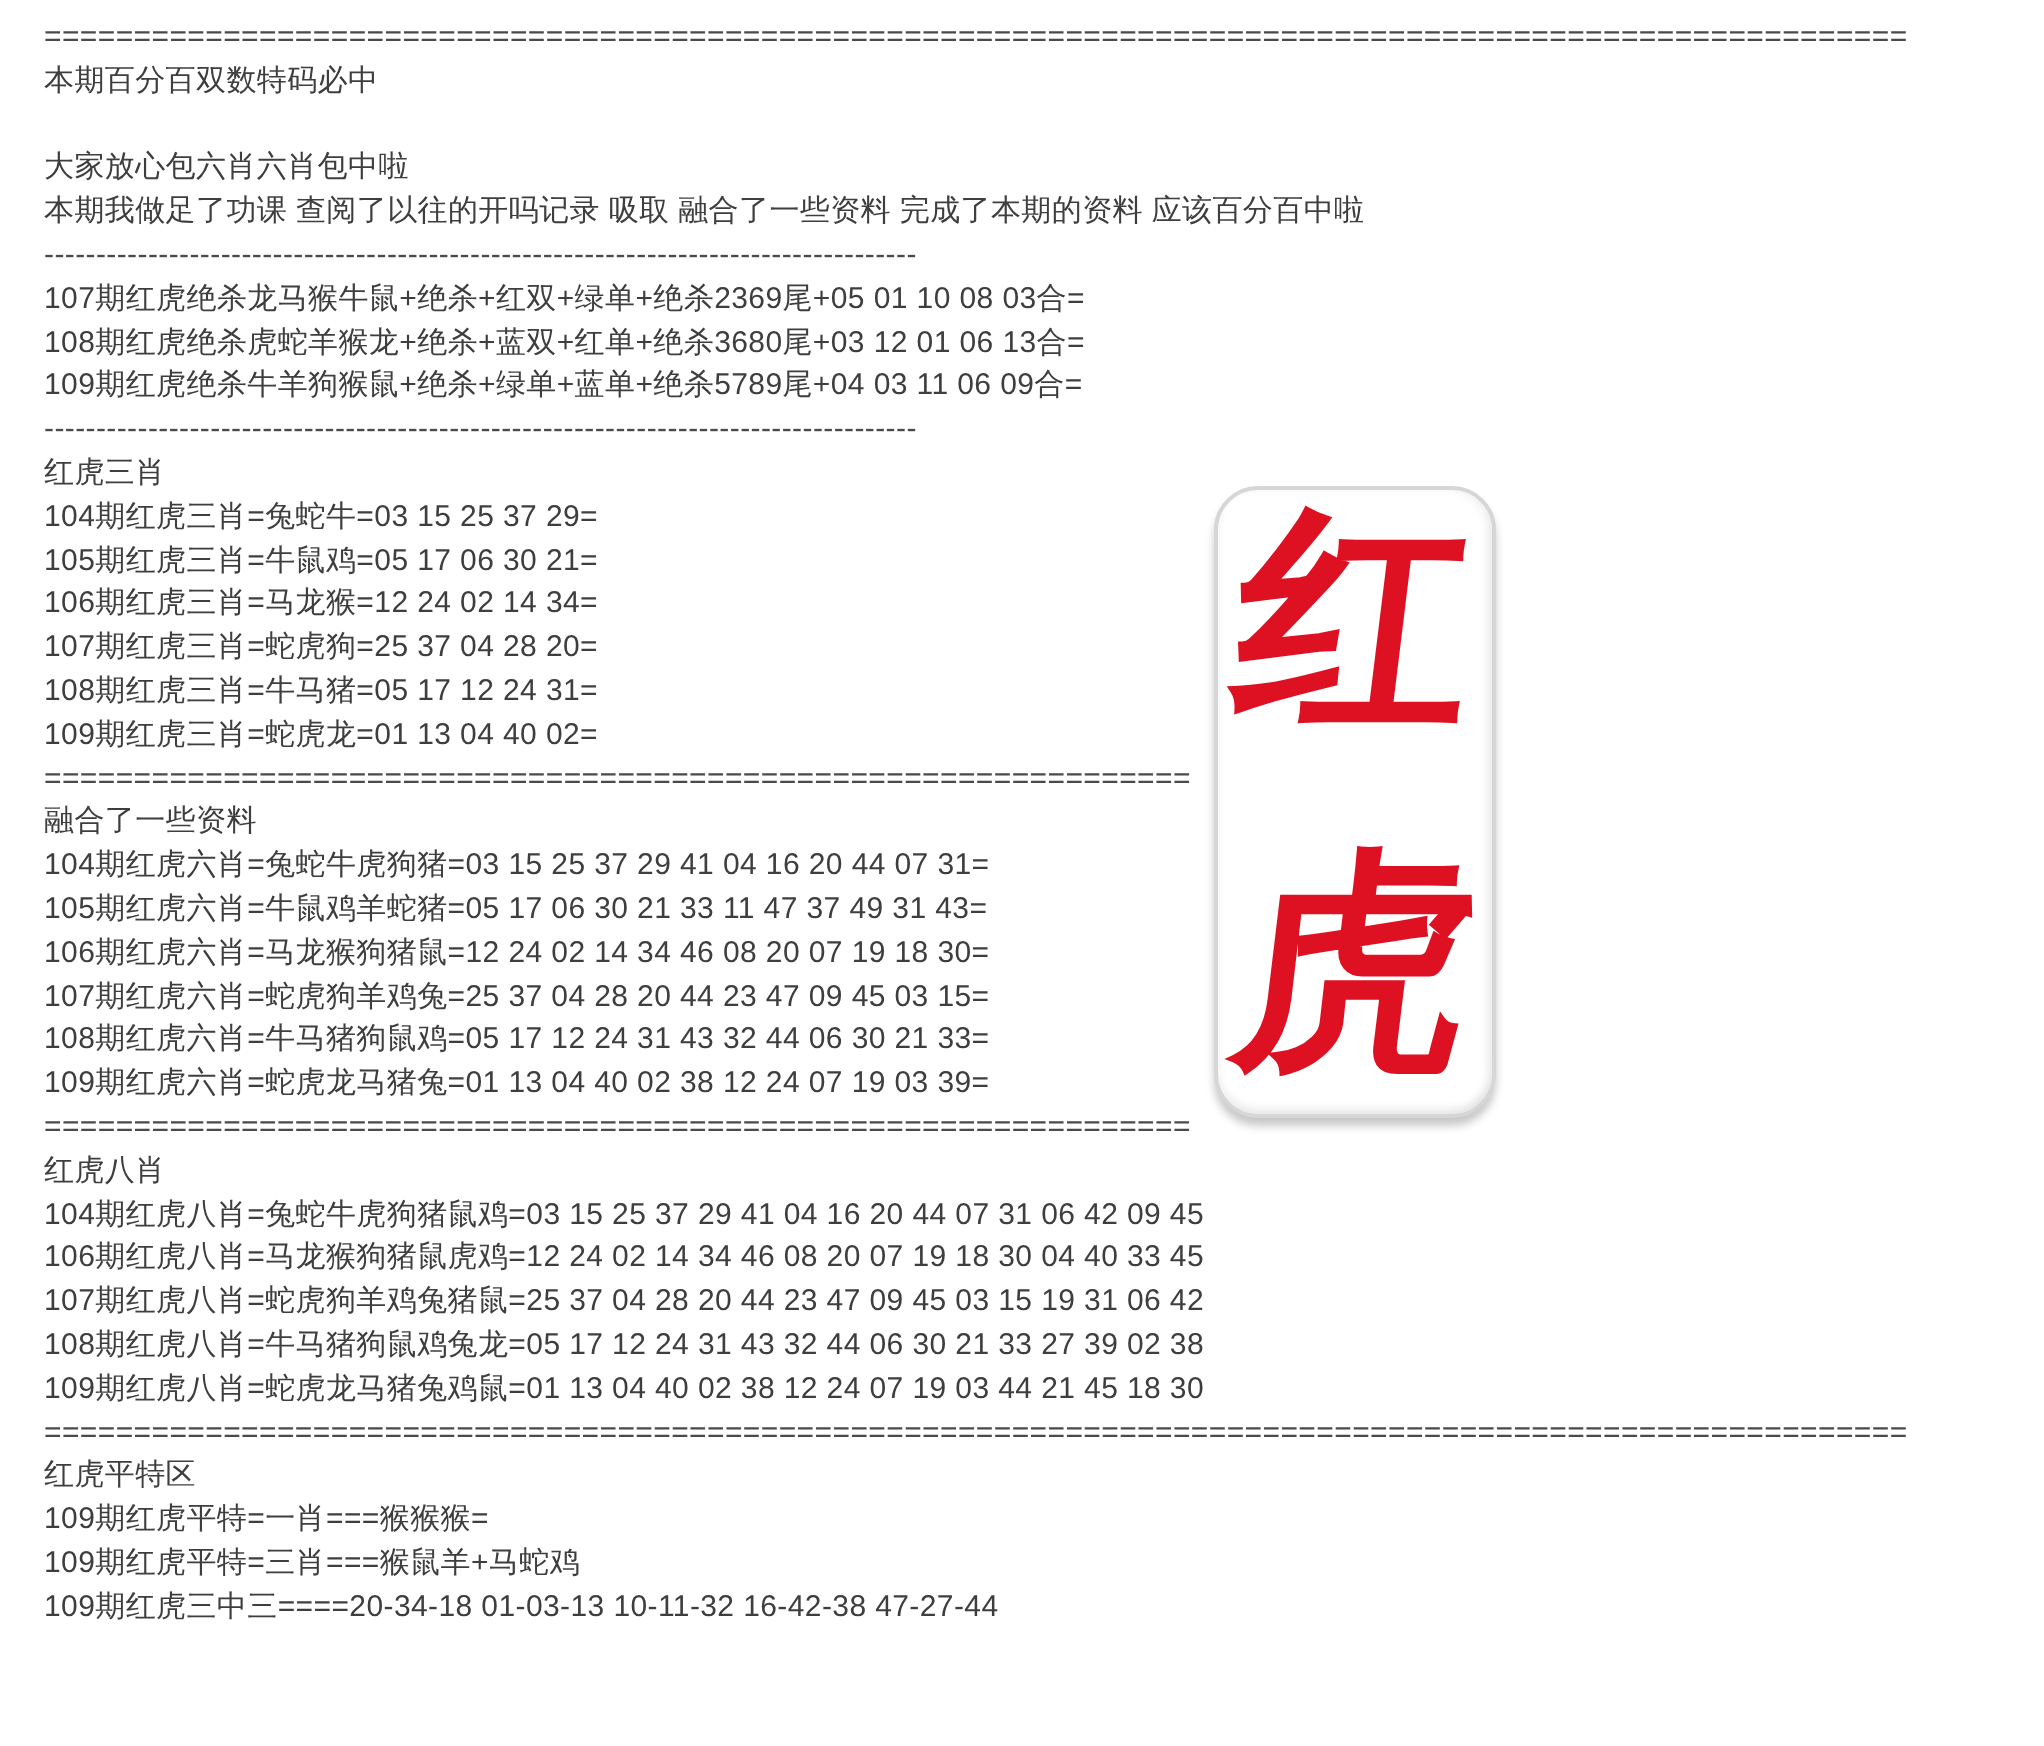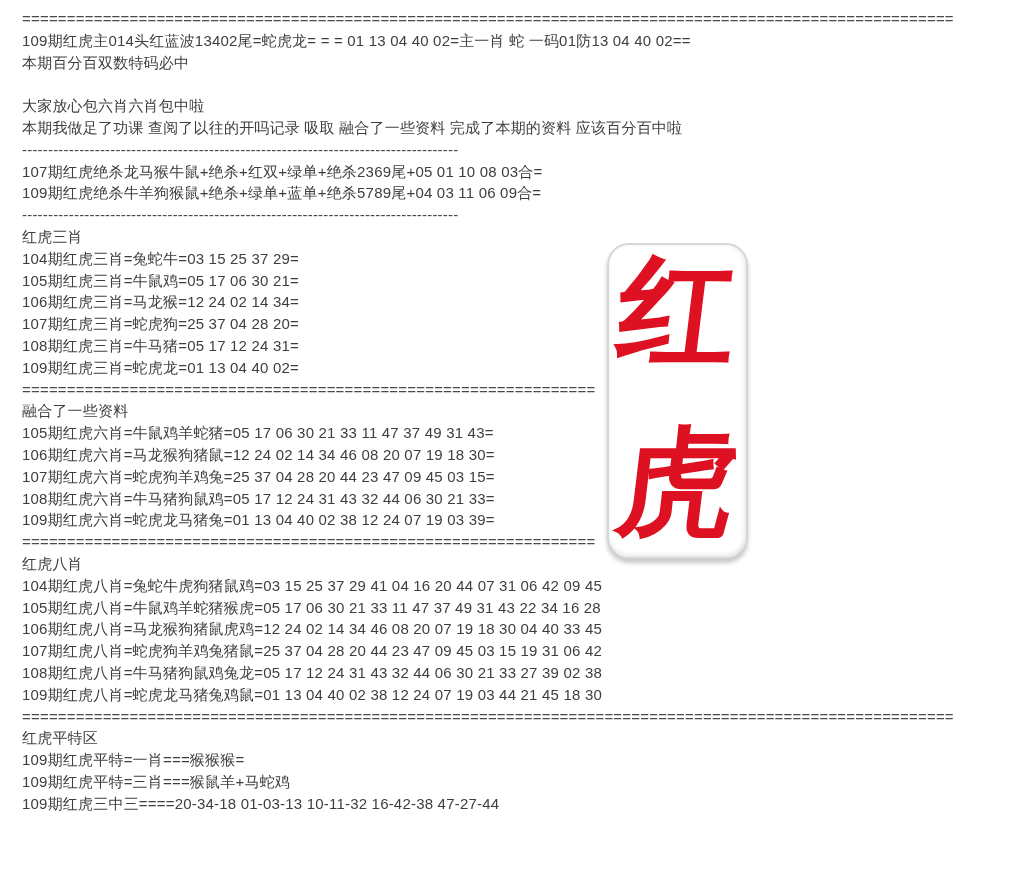--- a/index.html
+++ b/index.html
@@ -50,51 +50,51 @@
     transform: skewX(-7deg);
     font-family: "Liberation Sans", "DejaVu Sans", sans-serif;
   }
 </style>
 </head>
 <body>
 
 <div class="page">
 
   <div class="line sep">========================================================================================================</div>
-  <div class="line">109期红虎主014头红蓝波13402尾=蛇虎龙= = = 01 13 04 40 02=主一肖 蛇 一码01防13 04 40 02==</div>
   <div class="line">本期百分百双数特码必中</div>
   <div class="line blank"></div>
   <div class="line">大家放心包六肖六肖包中啦</div>
   <div class="line">本期我做足了功课 查阅了以往的开吗记录 吸取 融合了一些资料 完成了本期的资料 应该百分百中啦</div>
 
   <div class="line sep">------------------------------------------------------------------------------------</div>
   <div class="line">107期红虎绝杀龙马猴牛鼠+绝杀+红双+绿单+绝杀2369尾+05 01 10 08 03合=</div>
+  <div class="line">108期红虎绝杀虎蛇羊猴龙+绝杀+蓝双+红单+绝杀3680尾+03 12 01 06 13合=</div>
   <div class="line">109期红虎绝杀牛羊狗猴鼠+绝杀+绿单+蓝单+绝杀5789尾+04 03 11 06 09合=</div>
   <div class="line sep">------------------------------------------------------------------------------------</div>
 
   <div class="line">红虎三肖</div>
   <div class="line">104期红虎三肖=兔蛇牛=03 15 25 37 29=</div>
   <div class="line">105期红虎三肖=牛鼠鸡=05 17 06 30 21=</div>
   <div class="line">106期红虎三肖=马龙猴=12 24 02 14 34=</div>
   <div class="line">107期红虎三肖=蛇虎狗=25 37 04 28 20=</div>
   <div class="line">108期红虎三肖=牛马猪=05 17 12 24 31=</div>
   <div class="line">109期红虎三肖=蛇虎龙=01 13 04 40 02=</div>
   <div class="line sep">================================================================</div>
 
   <div class="line">融合了一些资料</div>
+  <div class="line">104期红虎六肖=兔蛇牛虎狗猪=03 15 25 37 29 41 04 16 20 44 07 31=</div>
   <div class="line">105期红虎六肖=牛鼠鸡羊蛇猪=05 17 06 30 21 33 11 47 37 49 31 43=</div>
   <div class="line">106期红虎六肖=马龙猴狗猪鼠=12 24 02 14 34 46 08 20 07 19 18 30=</div>
   <div class="line">107期红虎六肖=蛇虎狗羊鸡兔=25 37 04 28 20 44 23 47 09 45 03 15=</div>
   <div class="line">108期红虎六肖=牛马猪狗鼠鸡=05 17 12 24 31 43 32 44 06 30 21 33=</div>
   <div class="line">109期红虎六肖=蛇虎龙马猪兔=01 13 04 40 02 38 12 24 07 19 03 39=</div>
   <div class="line sep">================================================================</div>
 
   <div class="line">红虎八肖</div>
   <div class="line">104期红虎八肖=兔蛇牛虎狗猪鼠鸡=03 15 25 37 29 41 04 16 20 44 07 31 06 42 09 45</div>
-  <div class="line">105期红虎八肖=牛鼠鸡羊蛇猪猴虎=05 17 06 30 21 33 11 47 37 49 31 43 22 34 16 28</div>
   <div class="line">106期红虎八肖=马龙猴狗猪鼠虎鸡=12 24 02 14 34 46 08 20 07 19 18 30 04 40 33 45</div>
   <div class="line">107期红虎八肖=蛇虎狗羊鸡兔猪鼠=25 37 04 28 20 44 23 47 09 45 03 15 19 31 06 42</div>
   <div class="line">108期红虎八肖=牛马猪狗鼠鸡兔龙=05 17 12 24 31 43 32 44 06 30 21 33 27 39 02 38</div>
   <div class="line">109期红虎八肖=蛇虎龙马猪兔鸡鼠=01 13 04 40 02 38 12 24 07 19 03 44 21 45 18 30</div>
   <div class="line sep">========================================================================================================</div>
 
   <div class="line">红虎平特区</div>
   <div class="line">109期红虎平特=一肖===猴猴猴=</div>
   <div class="line">109期红虎平特=三肖===猴鼠羊+马蛇鸡</div>
   <div class="line">109期红虎三中三====20-34-18 01-03-13 10-11-32 16-42-38 47-27-44</div>

